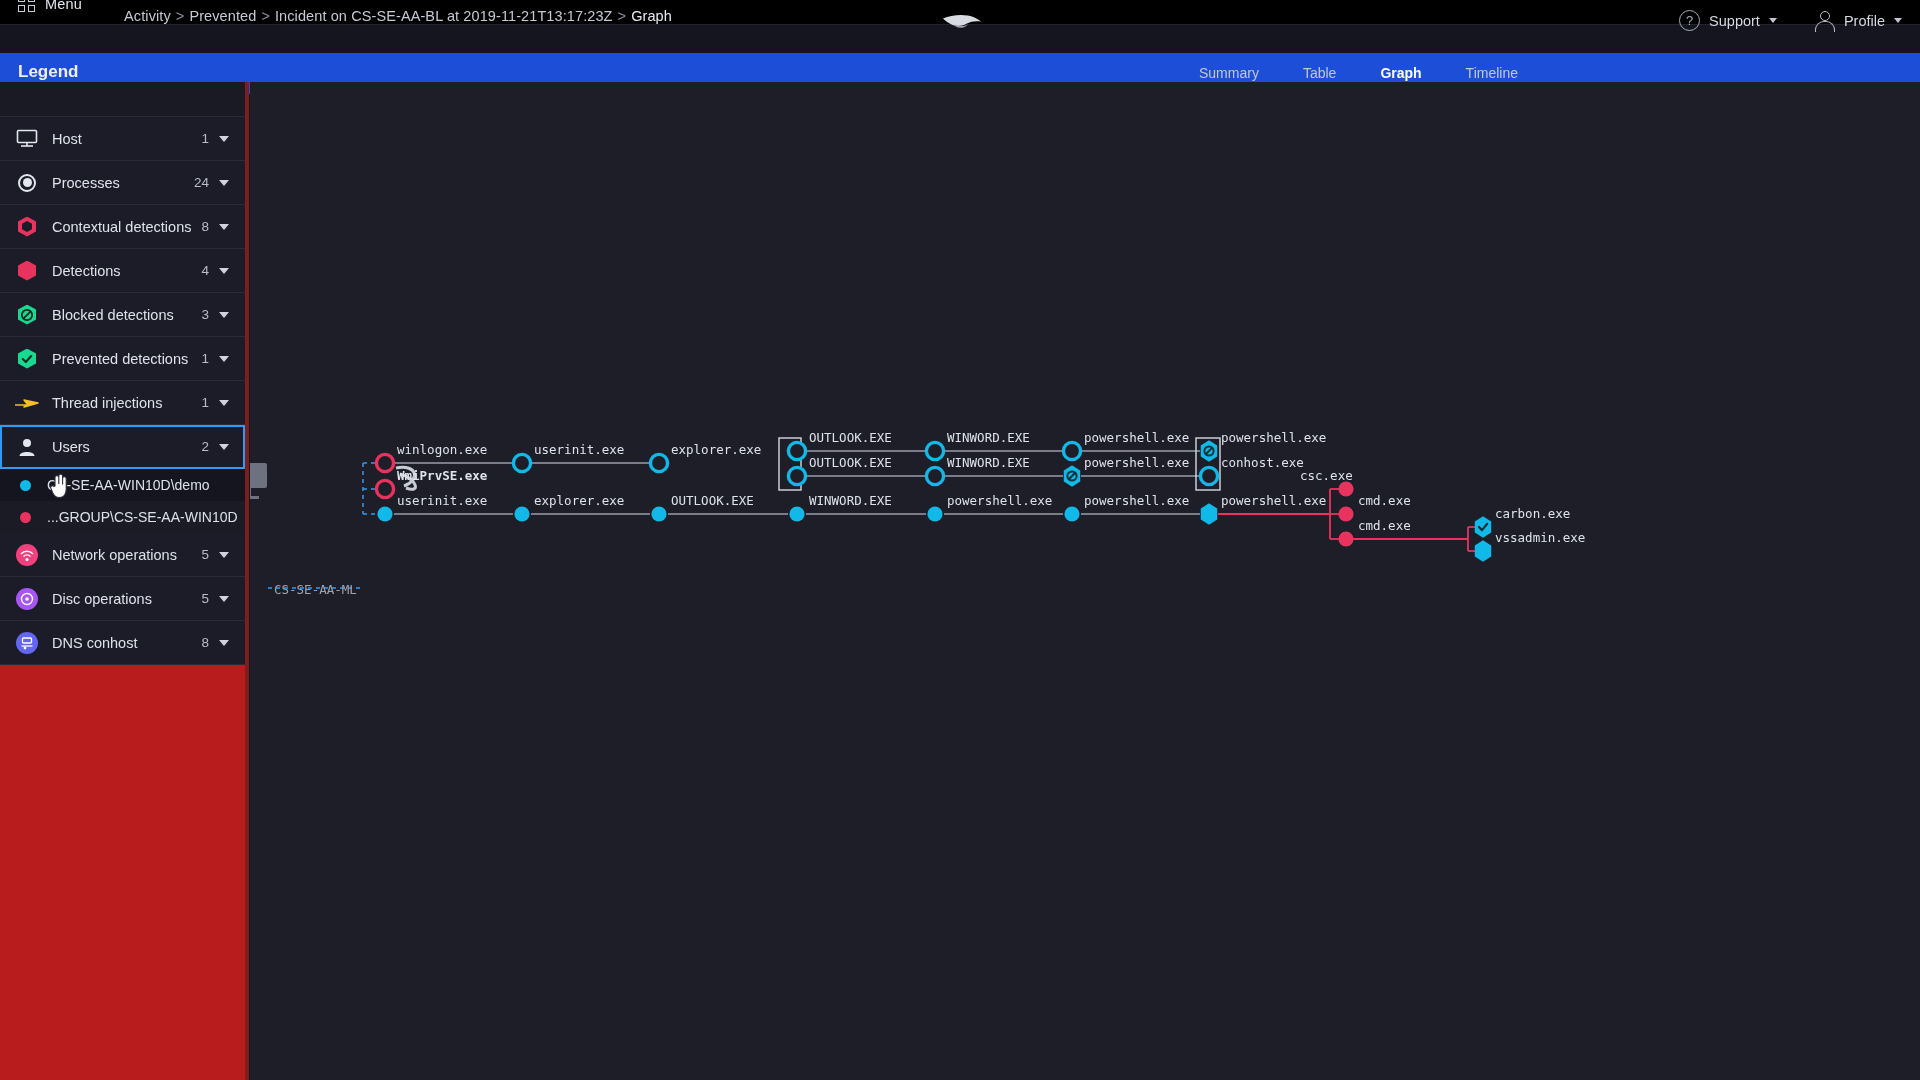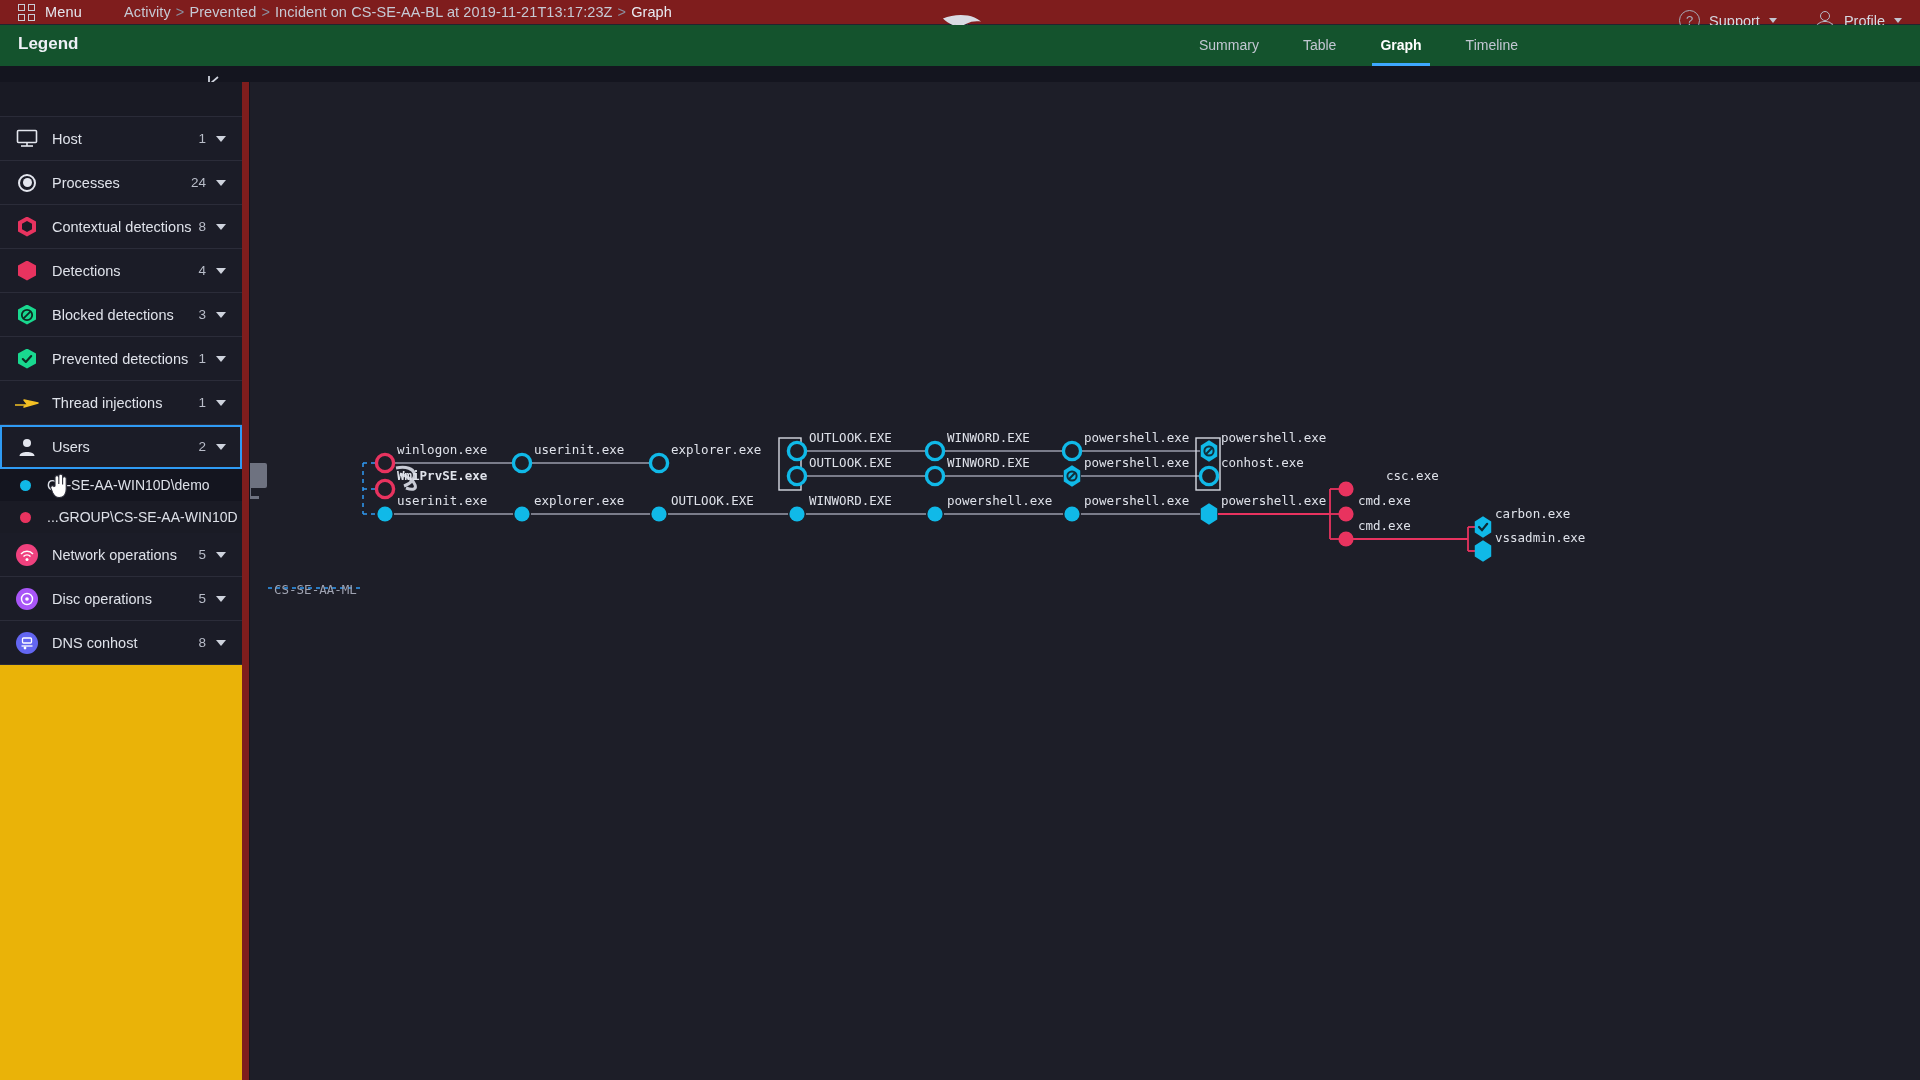--- a/index.html
+++ b/index.html
@@ -8,21 +8,21 @@
     background: #14151f;
     font-family: "Liberation Sans", sans-serif;
     color: #d8dae3;
     overflow: hidden;
   }
   #app { position: relative; width: 1920px; height: 1080px; }
 
   
   .topbar {
     position: absolute; top: 0; left: 0; width: 1920px; height: 25px;
-    background: #7f1d1d; display: flex; align-items: center;
+    background: #000000; display: flex; align-items: flex-end;
     border-bottom: 1px solid #23242f;
   }
   .menu-btn { display: flex; align-items: center; gap: 10px; padding: 0 14px 0 18px; height: 41px; }
   .grid-icon { display: grid; grid-template-columns: 7px 7px; grid-template-rows: 7px 7px; gap: 3px; }
   .grid-icon i { border: 1.4px solid #c9ccd6; display: block; }
   .menu-label { font-size: 14.5px; color: #e4e6ee; letter-spacing: .2px; }
   .breadcrumb { font-size: 14.5px; color: #c6c9d4; margin-left: 28px; letter-spacing: .1px; white-space: nowrap; }
   .breadcrumb .sep { color: #8b8fa0; margin: 0 5px; }
   .breadcrumb .crumb.last { color: #e9ebf2; }
 
@@ -36,37 +36,37 @@
     width: 21px; height: 21px; border-radius: 50%; border: 1.5px solid #a9adbb;
     display: flex; align-items: center; justify-content: center; font-size: 13px; color: #a9adbb;
   }
   .person-ico { width: 22px; height: 20px; position: relative; }
   .person-ico::before { content:""; position:absolute; left:7px; top:0; width:8px; height:8px; border:1.6px solid #b8bcc9; border-radius:50%; }
   .person-ico::after { content:""; position:absolute; left:2px; top:10px; width:18px; height:10px; border:1.6px solid #b8bcc9; border-bottom:none; border-radius:9px 9px 0 0; }
   .caret-sm { width:0;height:0;border-left:4.5px solid transparent;border-right:4.5px solid transparent;border-top:5.5px solid #c2c5d1; }
 
   
   .secondrow {
-    position: absolute; top: 25px; left: 0; width: 1920px; height: 41px;
-    background: #14532d;
+    position: absolute; top: 53px; left: 0; width: 1920px; height: 41px;
+    background: #1d4ed8;
   }
   .legend-title { position:absolute; left: 18px; top: 9px; font-size: 17px; font-weight: bold; color:#eef0f6; }
   .collapse-btn { position: absolute; left: 205px; top: 48px; width: 26px; height: 20px; }
 
   .tabs { position: absolute; right: 380px; top: 0; height: 41px; display: flex; align-items: center; gap: 0px; }
   .tab { font-size: 14px; color: #c3c7d3; padding: 0 22px; height: 41px; line-height: 41px; position: relative; }
   .tab.active { color: #ffffff; font-weight: bold; }
   .tab.active::after {
     content:""; position:absolute; left: 14px; right: 14px; bottom: 0; height: 3px; background:#3ea8ff;
   }
 
   
   .sidebar {
     position: absolute; left: 0; top: 82px; width: 249px; height: 998px;
-    background: #eab308; border-right: 7px solid #7f1d1d;
+    background: #b91c1c; border-right: 4px solid #7f1d1d;
   }
   .sidebar-pad { height: 35px; background:#191a24; border-bottom:1px solid #2a2b38; }
   .legend-row {
     position: relative; height: 44px; display: flex; align-items: center;
     background: #1b1c27; border-bottom: 1px solid #2b2c39; padding-left: 14px; cursor: default;
   }
   .legend-row .ic { width: 26px; display:flex; align-items:center; justify-content:center; margin-right: 12px; }
   .legend-row .lbl { font-size: 14.5px; color: #dfe2ea; flex: 1; }
   .legend-row .cnt { font-size: 13.5px; color: #b9bdc9; margin-right: 10px; }
   .legend-row .arw { width:0;height:0;border-left:5px solid transparent;border-right:5px solid transparent;border-top:6px solid #cfd3dd; margin-right: 16px; }
@@ -475,21 +475,21 @@
         <div class="node-label" style="left: 697px; top: 373px;">WINWORD.EXE</div>
         <div class="node-label" style="left: 834px; top: 373px;">powershell.exe</div>
         <div class="node-label" style="left: 971px; top: 373px;">conhost.exe</div>
         <div class="node-label" style="left: 147px; top: 411px;">userinit.exe</div>
         <div class="node-label" style="left: 284px; top: 411px;">explorer.exe</div>
         <div class="node-label" style="left: 421px; top: 411px;">OUTLOOK.EXE</div>
         <div class="node-label" style="left: 559px; top: 411px;">WINWORD.EXE</div>
         <div class="node-label" style="left: 697px; top: 411px;">powershell.exe</div>
         <div class="node-label" style="left: 834px; top: 411px;">powershell.exe</div>
         <div class="node-label" style="left: 971px; top: 411px;">powershell.exe</div>
-        <div class="node-label" style="left: 1136px; top: 386px;">csc.exe</div>
+        <div class="node-label" style="left: 1050px; top: 386px;">csc.exe</div>
         <div class="node-label" style="left: 1108px; top: 411px;">cmd.exe</div>
         <div class="node-label" style="left: 1108px; top: 436px;">cmd.exe</div>
         <div class="node-label" style="left: 1245px; top: 424px;">carbon.exe</div>
         <div class="node-label" style="left: 1245px; top: 448px;">vssadmin.exe</div>
       </div>
   </div>
 
 </div>
 
 </body></html>

